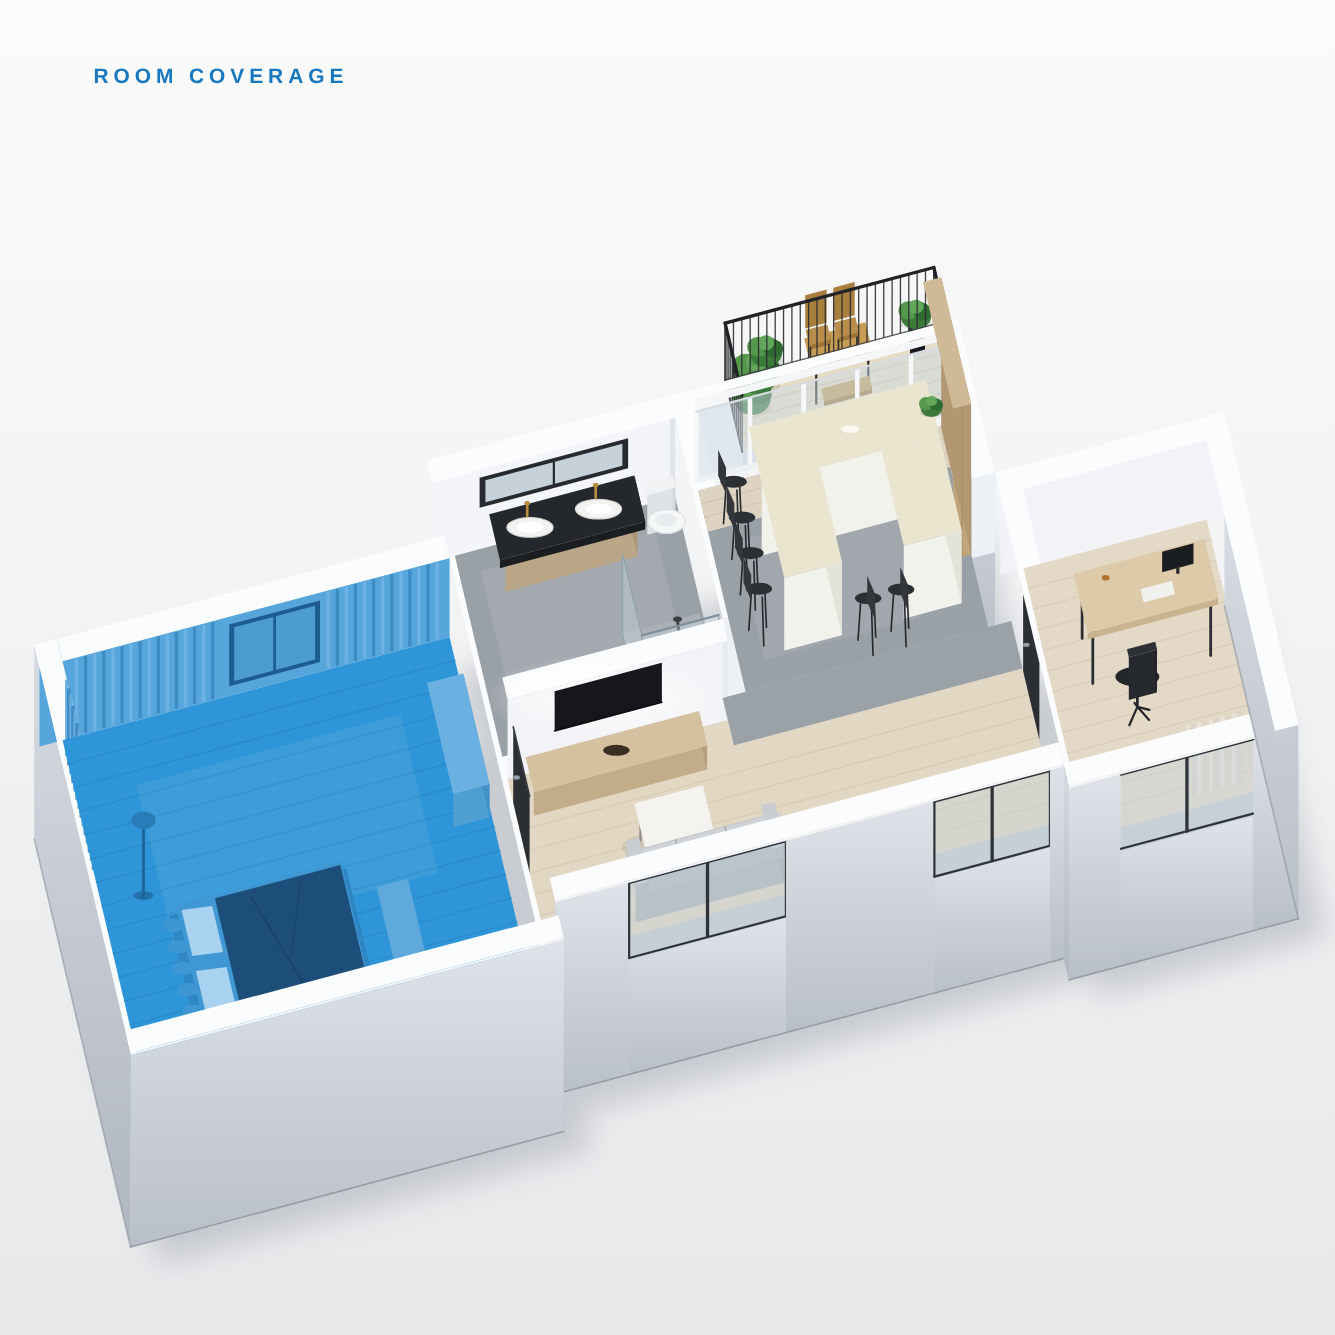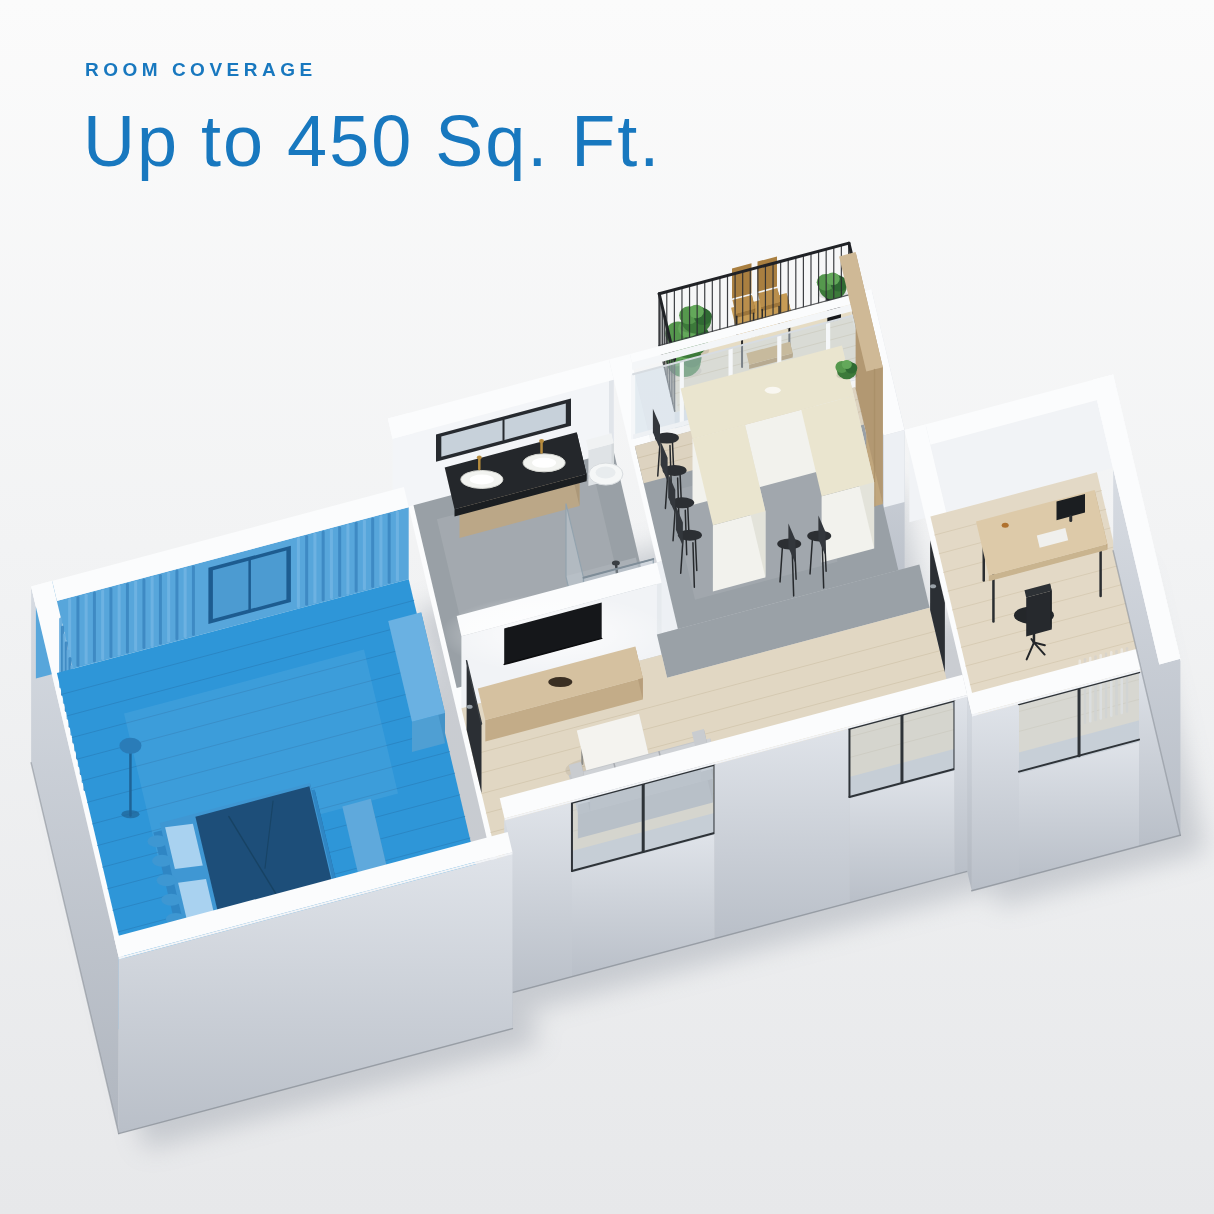--- a/index.html
+++ b/index.html
@@ -558,15 +558,14 @@
           <stop offset="100%" stop-color="#ffffff" stop-opacity="0"></stop>
         </radialGradient>
         <filter id="blurF" x="-30%" y="-30%" width="160%" height="160%">
           <feGaussianBlur stdDeviation="13"></feGaussianBlur>
         </filter>
       </defs>
     </svg>
 
   <header class="header">
     <div class="eyebrow">ROOM COVERAGE</div>
-    <div class="subtitle">Up to 450 Sq. Ft.</div>
   </header>
 </div>
 
 </body></html>

